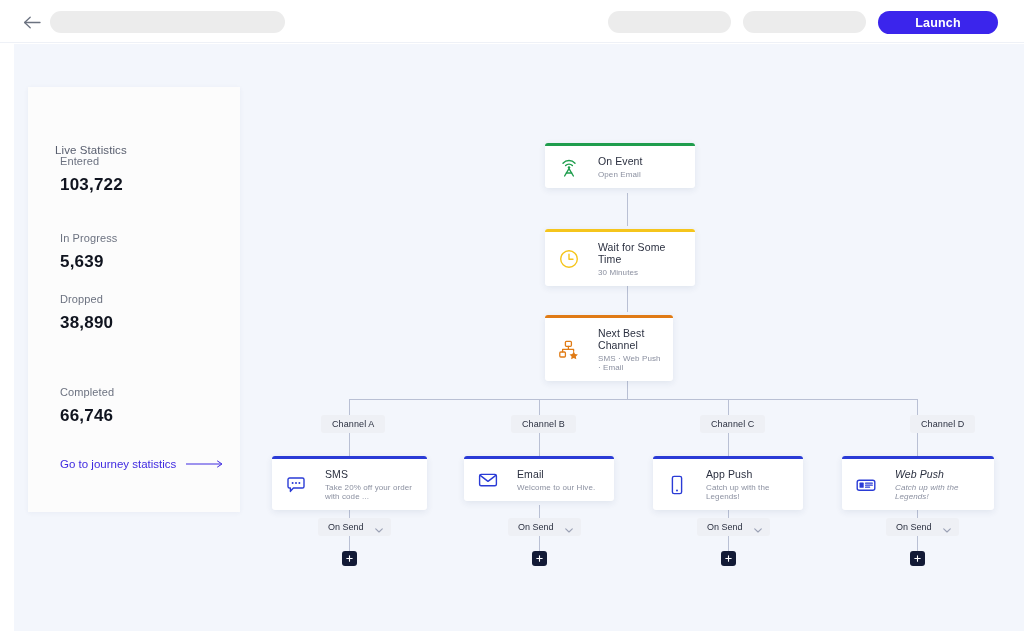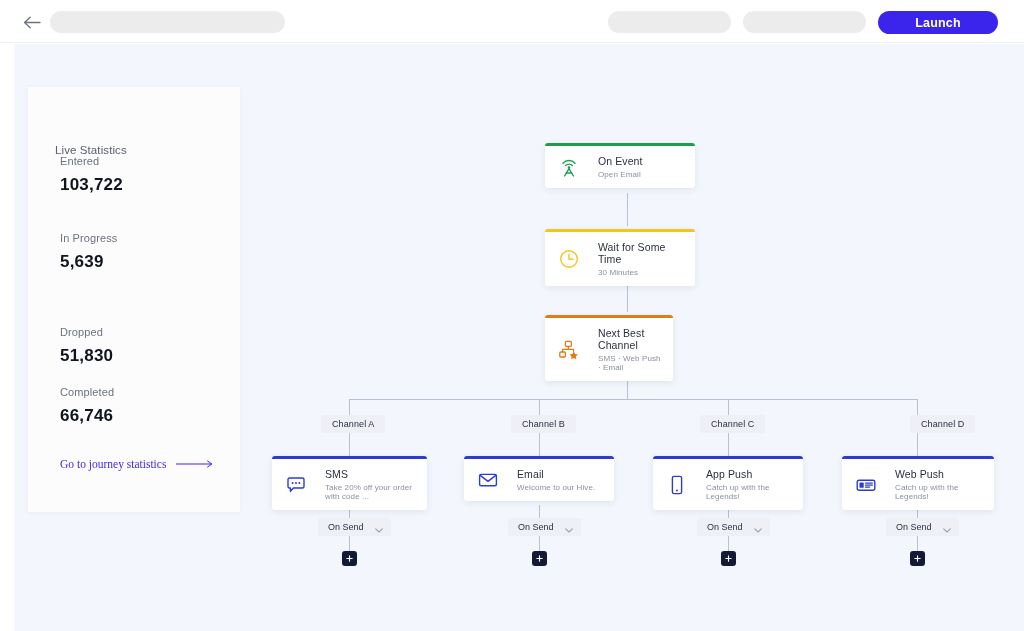--- a/index.html
+++ b/index.html
@@ -141,30 +141,30 @@
     <div class="stats-title">Live Statistics</div>
 
     <div class="stat-block" style="top:68px">
       <div class="stat-label">Entered</div>
       <div class="stat-value">103,722</div>
     </div>
     <div class="stat-block" style="top:145px">
       <div class="stat-label">In Progress</div>
       <div class="stat-value">5,639</div>
     </div>
-    <div class="stat-block" style="top:239px">
+    <div class="stat-block" style="top:206px">
       <div class="stat-label">Dropped</div>
-      <div class="stat-value">51,830</div>
+      <div class="stat-value">38,890</div>
     </div>
     <div class="stat-block" style="top:299px">
       <div class="stat-label">Completed</div>
       <div class="stat-value">66,746</div>
     </div>
 
-    <div class="stats-link" style="color: rgb(63, 42, 224); font-family: Liberation Serif, serif;">
+    <div class="stats-link" style="color: rgb(63, 42, 224);">
       <span>Go to journey statistics</span>
       <span class="arrow-long">
         <svg width="38" height="8" viewBox="0 0 38 8">
           <path d="M0 4 H35" stroke="#3f2ae0" stroke-width="1" fill="none"></path>
           <path d="M31.5 1 L36 4 L31.5 7" stroke="#3f2ae0" stroke-width="1" fill="none" stroke-linecap="round" stroke-linejoin="round"></path>
         </svg>
       </span>
     </div>
   </div>
 
@@ -294,21 +294,21 @@
           <circle cx="11" cy="16.6" r="1" fill="#2a3bd6"></circle>
         </svg>
       </span>
       <span class="node-text">
         <span class="node-title">App Push</span>
         <span class="node-sub">Catch up with the Legends!</span>
       </span>
     </div>
   </div>
 
-  <div class="node" style="left:842px; top:456px; width:152px;">
+  <div class="node" style="left:842px; top:456px; width:152px;font-style:italic;">
     <div class="node-top" style="background:#2a3bd6"></div>
     <div class="node-body">
       <span class="node-ico">
         <svg width="22" height="22" viewBox="0 0 22 22">
           <rect x="2.2" y="6.2" width="17.6" height="10" rx="2" fill="none" stroke="#2a3bd6" stroke-width="1.4"></rect>
           <rect x="4.5" y="8.6" width="4.2" height="5.2" rx="0.6" fill="#2a3bd6"></rect>
           <path d="M10.6 9.2 H17.3 M10.6 11.2 H17.3 M10.6 13.2 H14.6" fill="none" stroke="#2a3bd6" stroke-width="1.3" stroke-linecap="round"></path>
         </svg>
       </span>
       <span class="node-text">

